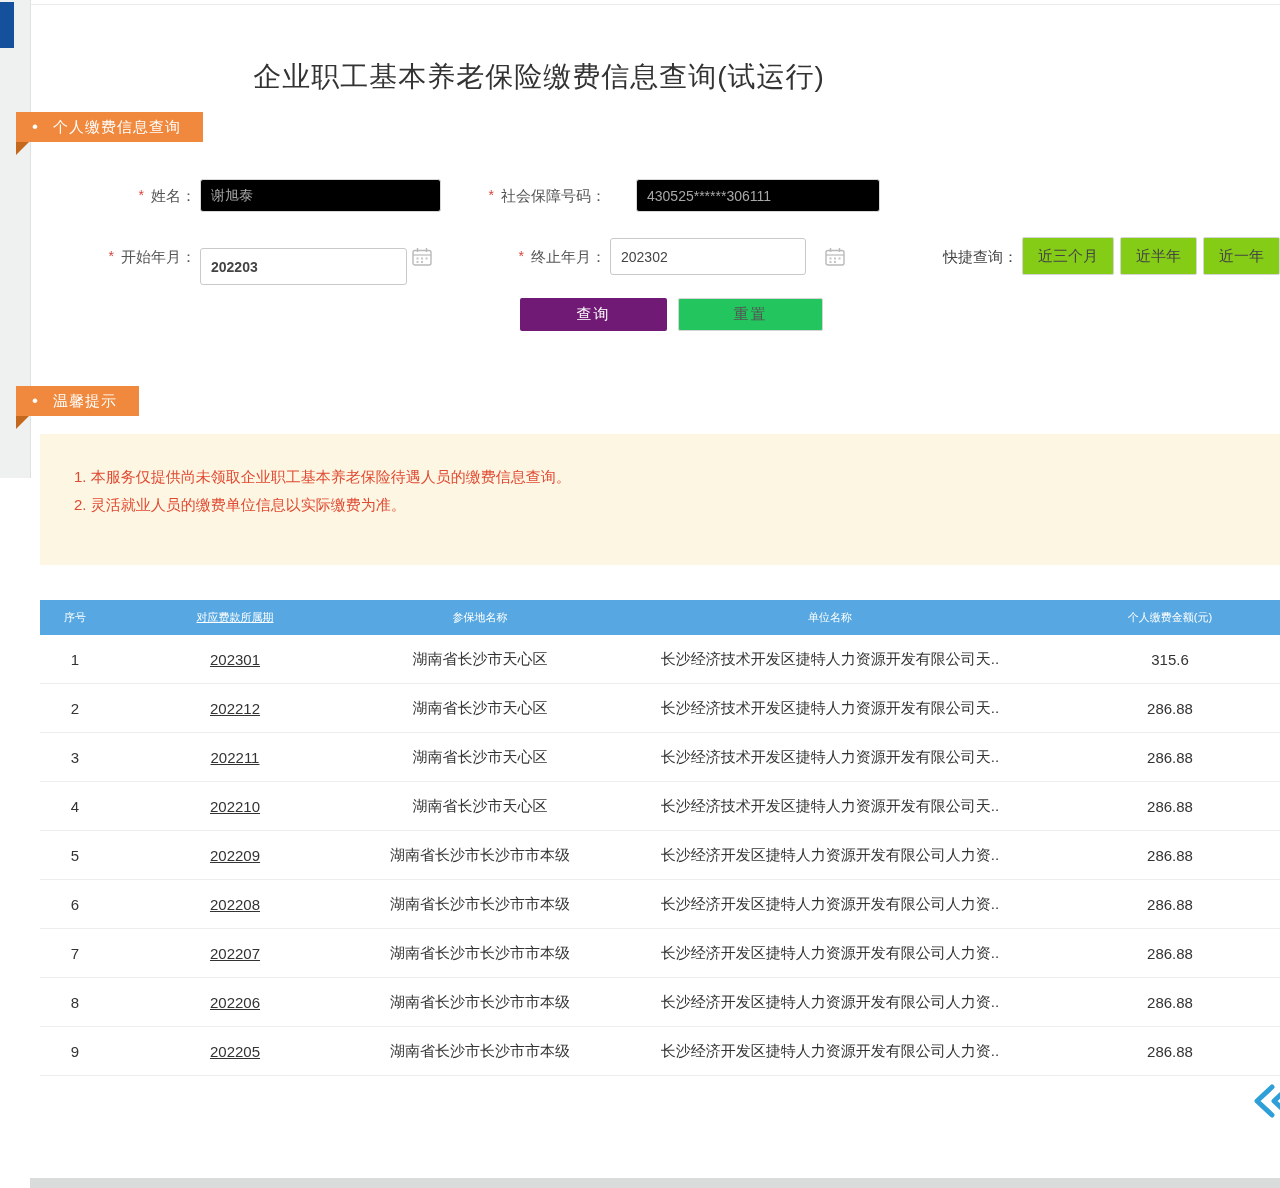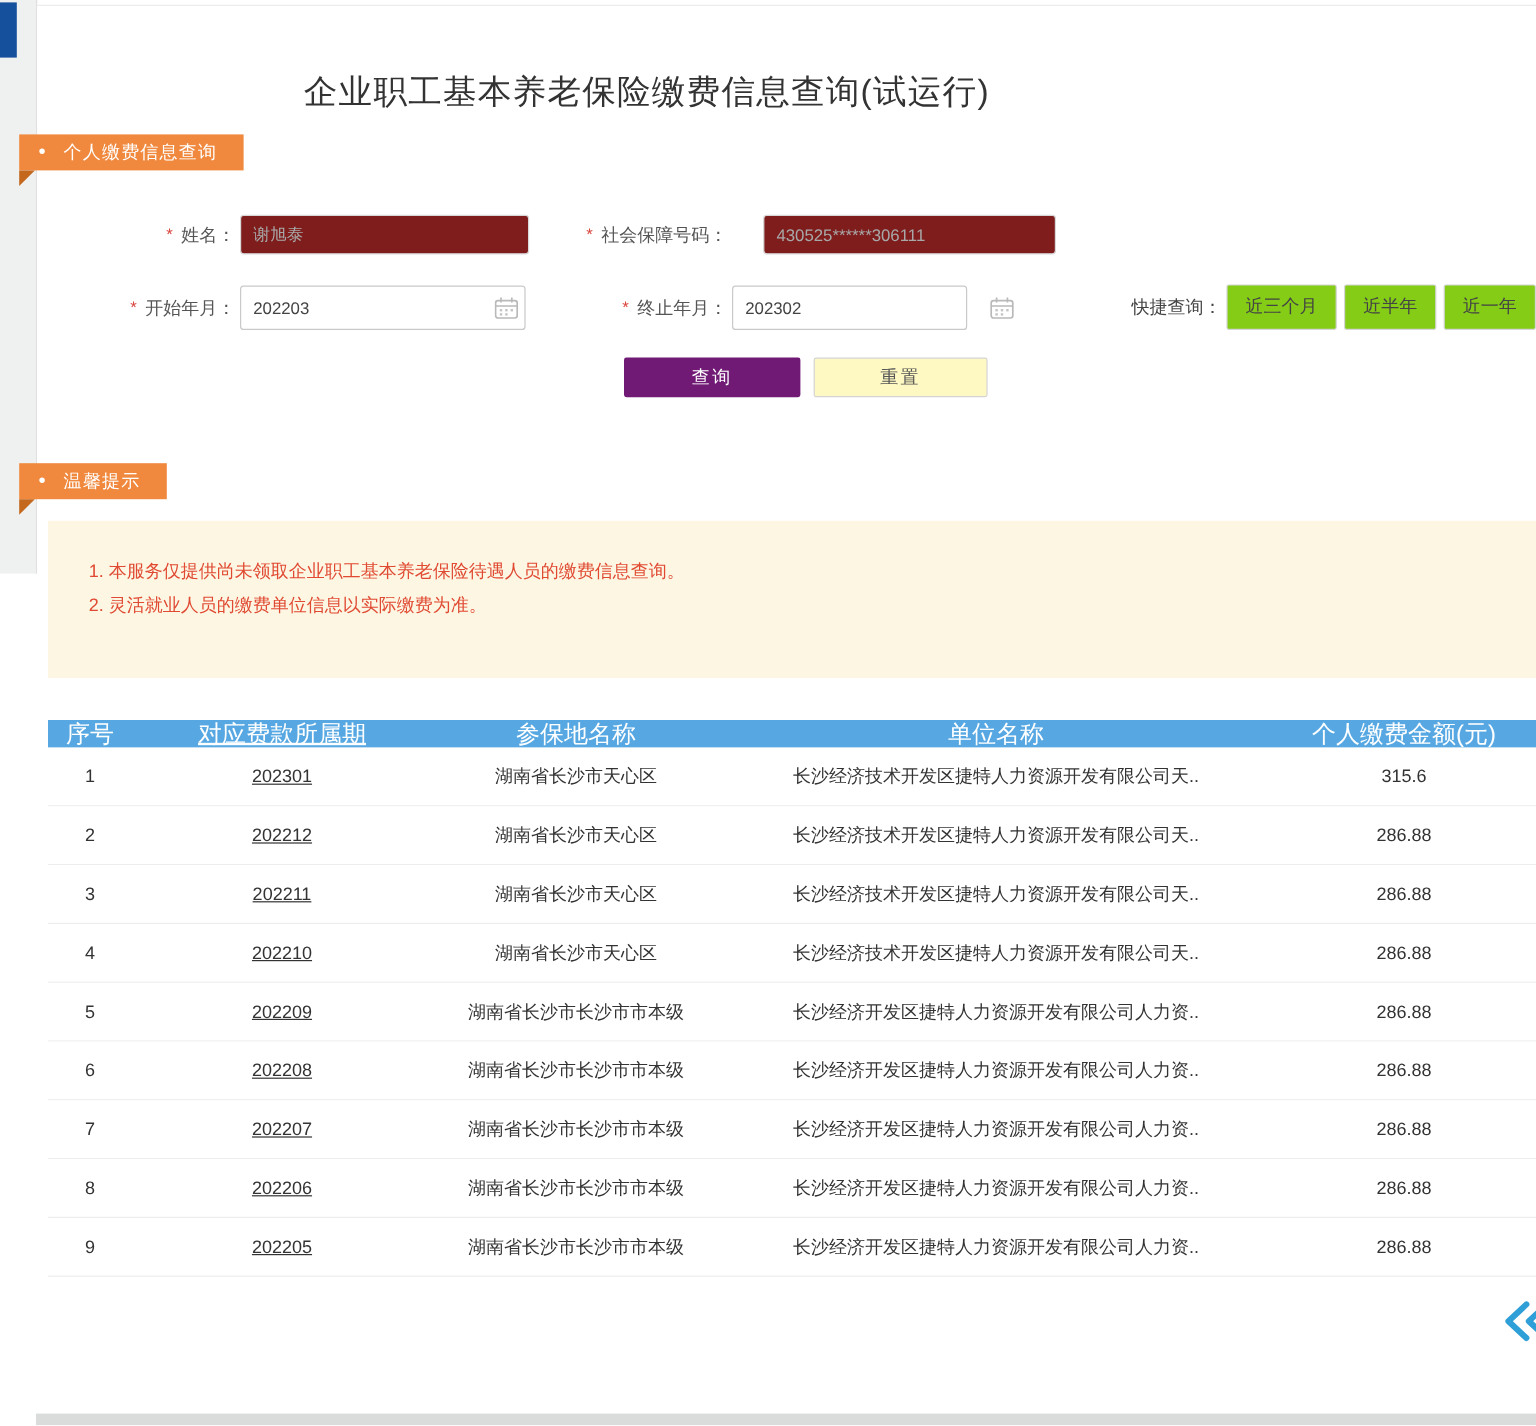--- a/index.html
+++ b/index.html
@@ -15,49 +15,49 @@
 
   .ribbon{position:absolute;left:16px;height:30px;background:#f0883d;color:#fff;display:flex;align-items:center;padding:0 22px 0 16px;font-size:15px;letter-spacing:1px;box-sizing:border-box;}
   .ribbon .bullet{font-size:17px;margin-right:14px;line-height:30px;}
   .ribbon::after{content:'';position:absolute;left:0;top:30px;width:0;height:0;border-top:13px solid #c4681e;border-right:13px solid transparent;}
   #ribbon-query{top:112px;}
   #ribbon-tips{top:386px;}
 
   .lbl{position:absolute;font-size:15px;color:#555;text-align:right;white-space:nowrap;}
   .req{color:#d9453c;margin-right:7px;font-size:14px;vertical-align:1px;}
   .inp{position:absolute;box-sizing:border-box;border:1px solid #c9c9c9;border-radius:3px;font-size:14px;padding:0 10px;font-family:inherit;outline:none;}
-  .inp.readonly{background:#7f1d1d;color:#a8a8a8;border-color:#d8d8d8;}
+  .inp.readonly{background:#000000;color:#a8a8a8;border-color:#d8d8d8;}
   .inp.date{background:#fff;color:#444;padding-right:34px;}
 
   #lbl-name{left:60px;top:178px;width:136px;line-height:34px;}
   #inp-name{left:200px;top:179px;width:241px;height:33px;}
   #lbl-ssn{left:430px;top:178px;width:176px;line-height:34px;}
   #inp-ssn{left:636px;top:179px;width:244px;height:33px;}
 
   #lbl-start{left:60px;top:238px;width:136px;line-height:37px;}
-  #inp-start{left:200px;top:238px;width:238px;height:37px;}
+  #inp-start{left:200px;top:248px;width:207px;height:37px;font-weight:bold;}
   #lbl-end{left:470px;top:238px;width:136px;line-height:37px;}
   #inp-end{left:610px;top:238px;width:196px;height:37px;}
   .cal-icon{position:absolute;width:20px;height:19px;cursor:pointer;}
   #cal-start{left:412px;top:247px;}
   #cal-end{left:825px;top:247px;}
 
   #lbl-quick{left:918px;top:238px;width:100px;line-height:37px;color:#444;}
   .quick-group{position:absolute;left:1022px;top:237px;display:flex;gap:6px;}
   .quick-btn{height:38px;line-height:36px;padding:0 15px;border:1px solid #d4d4d4;background:#84cc16;color:#444;font-size:15px;border-radius:2px;box-sizing:border-box;cursor:pointer;white-space:nowrap;}
 
   .btn{position:absolute;height:33px;font-size:15px;border-radius:2px;cursor:pointer;letter-spacing:2px;}
   #btn-query{left:520px;top:298px;width:147px;background:#701a75;color:#fff;border:none;}
-  #btn-reset{left:678px;top:298px;width:145px;background:#fef9c3;color:#555;border:1px solid #d4d4d4;}
+  #btn-reset{left:678px;top:298px;width:145px;background:#22c55e;color:#555;border:1px solid #d4d4d4;}
 
   .warning{position:absolute;left:40px;top:434px;width:1240px;height:131px;background:#fdf6e2;box-sizing:border-box;padding:30px 20px 0 34px;}
   .warning p{margin:0 0 3px 0;font-size:15px;line-height:25px;color:#e04a33;}
 
   .table{position:absolute;left:40px;top:600px;width:1240px;}
-  .thead{display:flex;background:#57a8e2;color:#fff;height:23px;align-items:center;font-size:20px;}
+  .thead{display:flex;background:#57a8e2;color:#fff;height:35px;align-items:center;font-size:11px;}
   .trow{display:flex;height:48px;align-items:center;background:#fff;border-bottom:1px solid #ededed;font-size:15px;color:#333;}
   .tcell{text-align:center;overflow:hidden;white-space:nowrap;box-sizing:border-box;}
   .c0{width:70px;}
   .c1{width:250px;text-decoration:underline;}
   .c2{width:240px;}
   .c3{width:460px;}
   .c4{width:220px;}
 
   .collapse{position:absolute;left:1252px;top:1082px;width:40px;height:38px;cursor:pointer;}
 </style>

